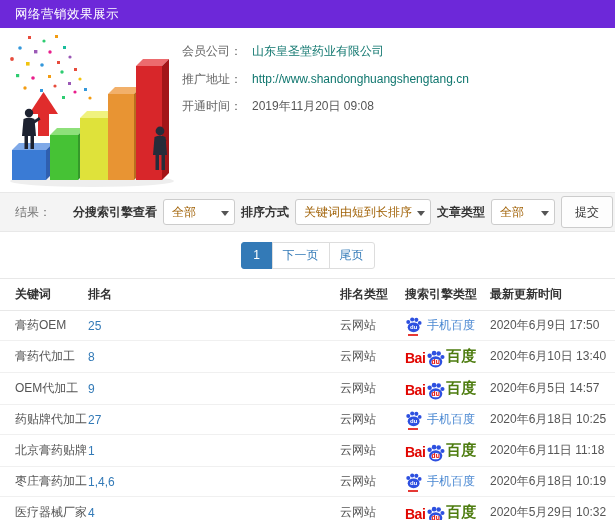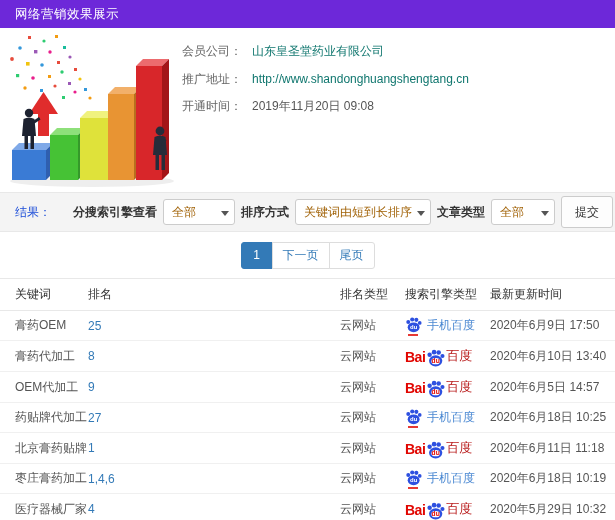--- a/index.html
+++ b/index.html
@@ -18,21 +18,21 @@
   .info-label { width:82px; text-align:right; color:#666; flex:none; }
   .info-value { margin-left:10px; color:#555; }
   a.info-link { color:#0f766e; text-decoration:none; }
   .rank-count { color:#ff6a00; }
   .rank-unit { color:#3377bb; }
 
   
   .filter-bar { height:40px; background:#f4f4f4; border-top:1px solid #e8e8e8;
     border-bottom:1px solid #e8e8e8; display:flex; align-items:center;
     padding:0 2px 0 15px; font-size:12px; }
-  .result-label { color:#1d4ed8; }
+  .result-label { color:#737373; }
   .filter-controls { margin-left:auto; display:flex; align-items:center; gap:6px; }
   .filter-controls .flabel { font-weight:bold; color:#333; white-space:nowrap; }
   .select { position:relative; background:#fff; border:1px solid #ccc; border-radius:3px;
     height:26px; line-height:24px; padding:0 8px 0 8px; color:#a16207; cursor:pointer;
     white-space:nowrap; overflow:hidden; }
   .select .caret { position:absolute; right:5px; top:11px; width:0; height:0;
     border-left:4px solid transparent; border-right:4px solid transparent;
     border-top:5px solid #555; }
   .sel-engine { width:72px; }
   .sel-sort  { width:136px; }
@@ -47,36 +47,36 @@
     border:1px solid #ddd; background:#fff; color:#337ab7; font-size:12px;
     padding:0 10px; margin-left:-1px; cursor:pointer; }
   .page-item.active { background:#337ab7; border-color:#337ab7; color:#fff;
     border-radius:3px 0 0 3px; margin-left:0; }
   .page-item.last { border-radius:0 3px 3px 0; }
 
   
   table.rank-table { width:100%; border-collapse:collapse; table-layout:fixed; font-size:12px; }
   .rank-table col.c1 { width:88px; } .rank-table col.c2 { width:252px; }
   .rank-table col.c3 { width:65px; } .rank-table col.c4 { width:85px; }
-  .rank-table thead th { text-align:left; font-weight:normal; color:#333;
+  .rank-table thead th { text-align:left; font-weight:bold; color:#333;
     padding:7px 4px 7px 0; border-top:1px solid #e8e8e8; border-bottom:1px solid #e8e8e8; }
   .rank-table th:first-child, .rank-table td:first-child { padding-left:15px; }
   .rank-table td { padding:6px 4px 6px 0; border-bottom:1px solid #f0f0f0;
     color:#555; white-space:nowrap; overflow:hidden; }
   td.rank a { color:#337ab7; text-decoration:none; }
 
   
   .engine-cell { display:flex; align-items:center; }
   .mb-wrap { display:inline-flex; align-items:center; }
   .mb-paw { position:relative; width:17px; height:17px; margin-right:5px; }
   .mb-paw .redline { position:absolute; left:3px; bottom:-2px; width:10px; height:2px; background:#e53935; }
   .mb-label { color:#4a88d2; }
   .pc-wrap { display:inline-flex; align-items:flex-end; }
   .pc-bai { color:#e10601; font-weight:bold; font-size:14px; letter-spacing:-.5px; }
-  .pc-cn  { color:#b91c1c; font-weight:normal; font-size:13px; }
+  .pc-cn  { color:#4d7c0f; font-weight:bold; font-size:15px; }
   .pc-paw { width:19px; height:18px; margin:0 1px; position:relative; top:2px; }
 </style>
 </head>
 <body>
 
 <div class="topbar">
   <span>网络营销效果展示</span>
 </div>
 
 <div class="info-section">

